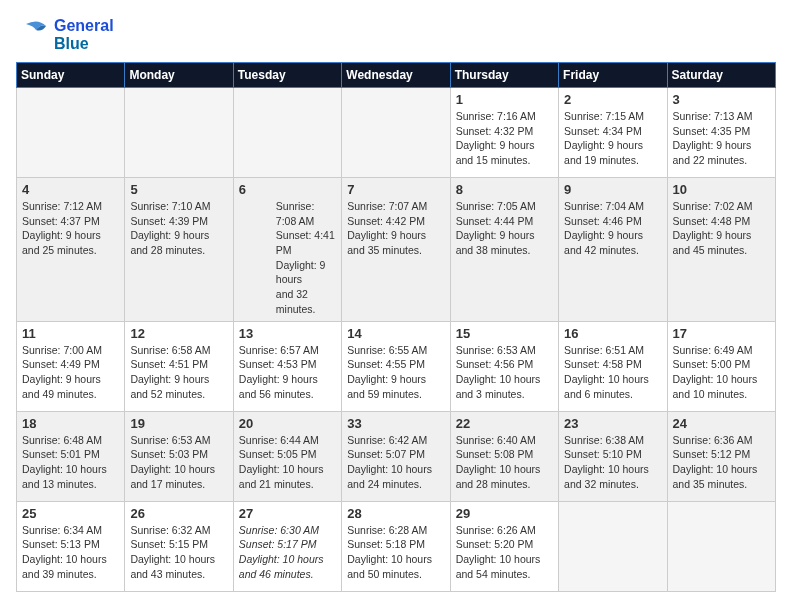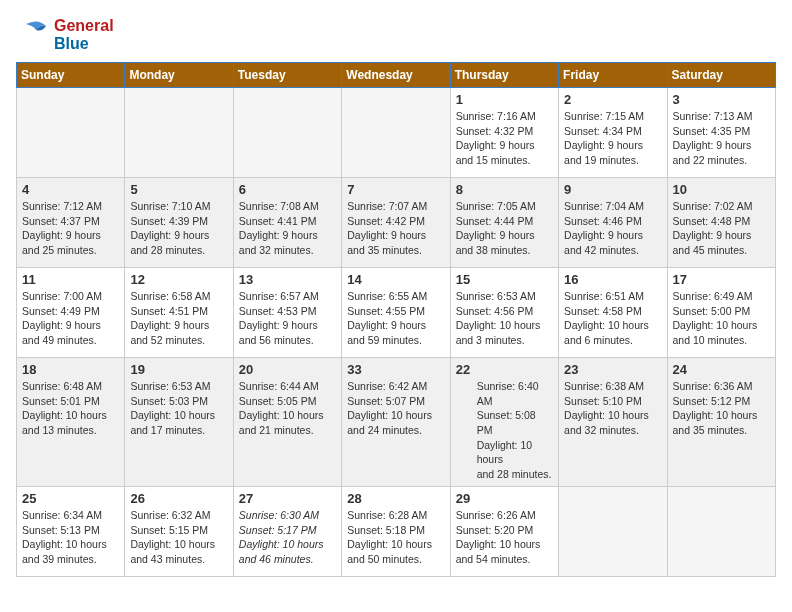--- a/index.html
+++ b/index.html
@@ -33,21 +33,21 @@
       font-size: 16px;
       font-weight: normal;
       color: #333;
     }
     .calendar {
       width: 100%;
       border-collapse: collapse;
       font-size: 11px;
     }
     .calendar thead tr th {
-      background-color: #a16207;
+      background-color: #0f172a;
       color: #fff;
       padding: 5px 4px;
       text-align: left;
       font-size: 12px;
       border: 1px solid #3a7bc8;
     }
     .calendar tbody tr td {
       border: 1px solid #ccc;
       vertical-align: top;
       padding: 4px 5px;
@@ -77,21 +77,21 @@
 <body>
 
 <div class="header">
   <div class="logo">
   <div style="display:flex;align-items:center;gap:0px;">
     <svg width="38" height="38" viewBox="0 0 38 38" xmlns="http://www.w3.org/2000/svg">
       <path d="M10,8 Q22,2 30,10 Q24,8 20,14 Q18,10 10,8Z" fill="#4a90d9"></path>
       <path d="M20,14 Q24,8 30,10 Q26,16 20,14Z" fill="#2a6db0"></path>
     </svg>
     <div style="line-height:1.1;">
-      <div style="font-size:16px;font-weight:bold;color:#b91c1c;">General</div>
+      <div style="font-size:16px;font-weight:bold;color:#1d4ed8;">General</div>
       <div style="font-size:16px;font-weight:bold;color:#0369a1;">Blue</div>
     </div>
   </div>
 </div>
   <div class="title-block">
     <h1></h1>
     <h2></h2>
   </div>
 </div>
 
@@ -145,21 +145,21 @@
         </td>
         <td>
           <div class="day-number">5</div>
           <div class="day-detail" style="white-space: pre-line;">Sunrise: 7:10 AM
 Sunset: 4:39 PM
 Daylight: 9 hours
 and 28 minutes.</div>
         </td>
         <td>
           <div class="day-number">6</div>
-          <div class="day-detail" style="white-space: pre-line;">Sunrise: 7:08 AM
+          <div class="day-detail" style="white-space: pre-line; margin-left: 37px;">Sunrise: 7:08 AM
 Sunset: 4:41 PM
 Daylight: 9 hours
 and 32 minutes.</div>
         </td>
         <td>
           <div class="day-number">7</div>
           <div class="day-detail" style="white-space: pre-line;">Sunrise: 7:07 AM
 Sunset: 4:42 PM
 Daylight: 9 hours
 and 35 minutes.</div>
@@ -261,21 +261,21 @@
         </td>
         <td>
           <div class="day-number">33</div>
           <div class="day-detail" style="white-space: pre-line;">Sunrise: 6:42 AM
 Sunset: 5:07 PM
 Daylight: 10 hours
 and 24 minutes.</div>
         </td>
         <td>
           <div class="day-number">22</div>
-          <div class="day-detail" style="white-space: pre-line; margin-left: 21px;">Sunrise: 6:40 AM
+          <div class="day-detail" style="white-space: pre-line;">Sunrise: 6:40 AM
 Sunset: 5:08 PM
 Daylight: 10 hours
 and 28 minutes.</div>
         </td>
         <td>
           <div class="day-number">23</div>
           <div class="day-detail" style="white-space: pre-line;">Sunrise: 6:38 AM
 Sunset: 5:10 PM
 Daylight: 10 hours
 and 32 minutes.</div>

